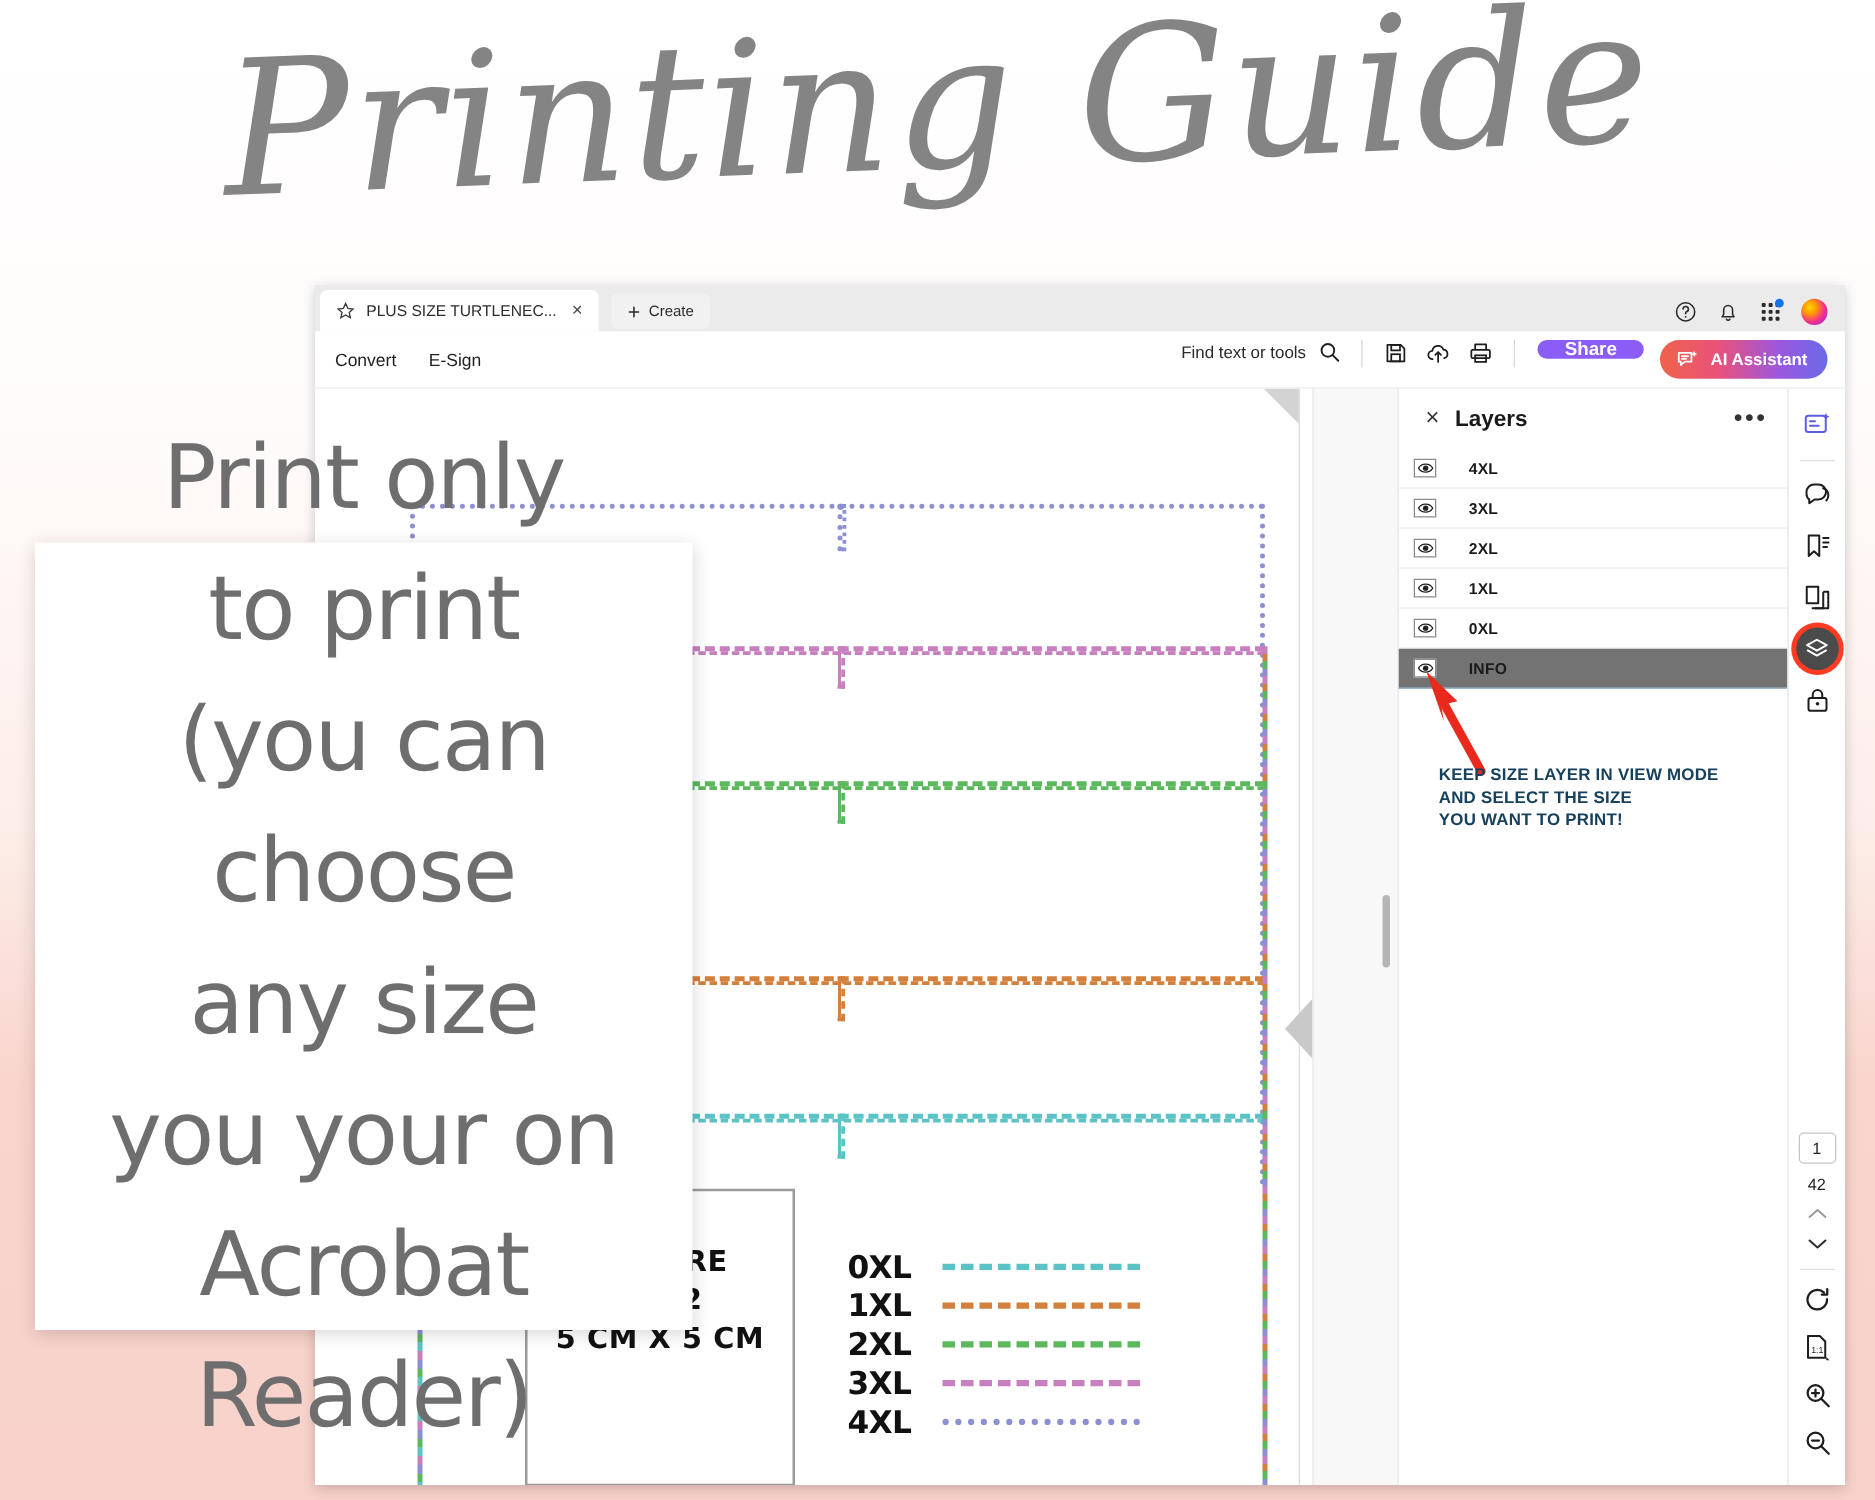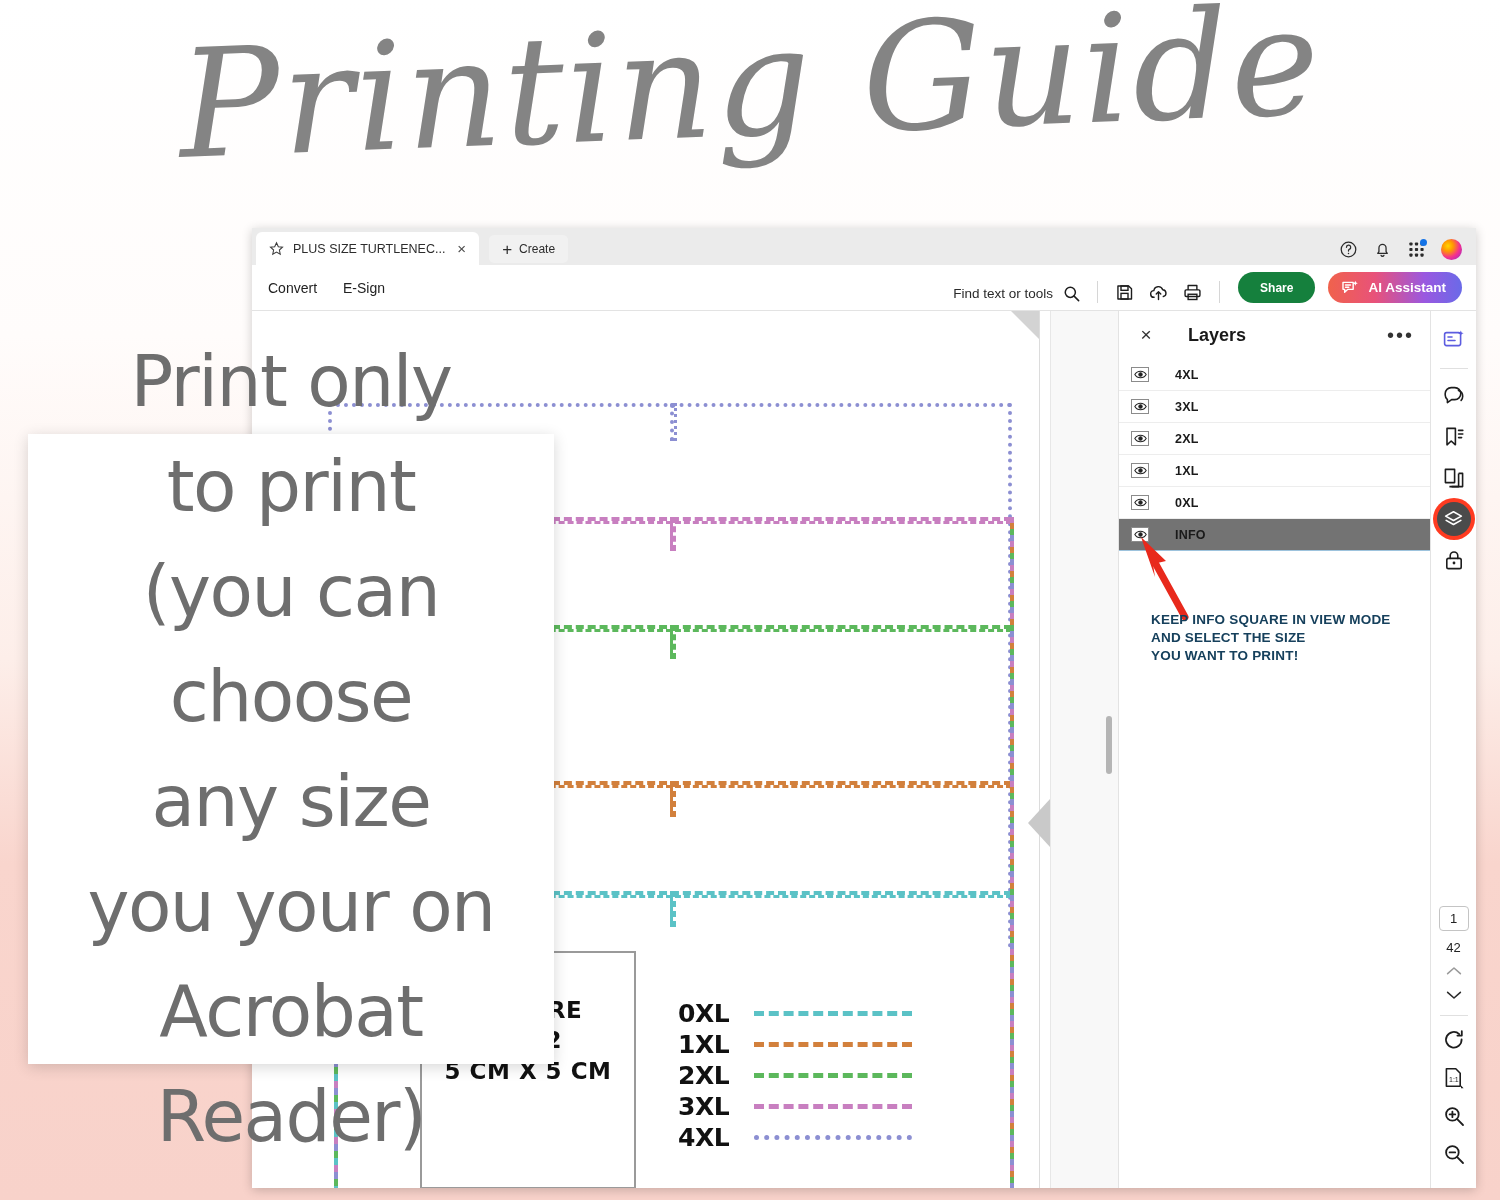--- a/index.html
+++ b/index.html
@@ -114,33 +114,33 @@
     border-bottom: 1px solid #e3e3e3;
     display: flex;
     align-items: center;
     padding: 0 14px 0 14px;
   }
   .tool-menu { display: flex; gap: 26px; padding-left: 2px; }
   .tool-menu-item { font-size: 14px; color: #222; cursor: pointer; }
   .toolbar-right {
     margin-left: auto;
     display: flex;
-    align-items: flex-end;
+    align-items: flex-start;
     gap: 13px;
   }
   .find-box { display: flex; align-items: center; gap: 9px; }
   .find-label { font-size: 13.5px; color: #2a2a2a; }
   .tb-sep { width: 1px; height: 22px; background: #d6d6d6; margin: 0 3px; }
   .tb-icon { width: 21px; height: 21px; display: block; cursor: pointer; }
   .share-btn {
-    background: #15803d; color: #fff;
+    background: #8b5cf6; color: #fff;
     border-radius: 17px;
-    height: 31px; padding: 0 22px;
+    height: 15px; padding: 0 22px;
     display: flex; align-items: center;
-    font-size: 12px; font-weight: bold;
+    font-size: 15px; font-weight: bold;
     cursor: pointer;
     margin-left: 2px;
   }
   .ai-btn {
     background: linear-gradient(90deg, #f0624c 0%, #e8527a 35%, #9a58e0 72%, #6a6ae8 100%);
     color: #fff;
     border-radius: 17px;
     height: 31px; padding: 0 16px 0 12px;
     display: flex; align-items: center; gap: 8px;
     font-size: 13.5px; font-weight: bold;
@@ -311,21 +311,21 @@
     align-items: center;
     height: 48px;
     padding: 0 16px;
   }
   .lh-close {
     font-size: 19px; color: #333; cursor: pointer;
     width: 22px; text-align: center; font-weight: 300;
   }
   .lh-title {
     font-size: 18px; font-weight: bold; color: #1a1a1a;
-    margin-left: 31px;
+    margin-left: 7px;
     text-align: right;
   }
   .lh-more {
     margin-left: auto; font-size: 20px; color: #333;
     letter-spacing: 2px; cursor: pointer; line-height: 0.6;
   }
   .layer-row {
     display: flex;
     align-items: center;
     height: 32px;
@@ -666,21 +666,21 @@
         </span>
         <span class="layer-name">INFO</span>
       </div>
 
       <svg class="red-arrow" width="70" height="92" viewBox="0 0 70 92">
         <path d="M52 84 L20 26" stroke="#e8291c" stroke-width="7" stroke-linecap="round" fill="none"></path>
         <path d="M8 4 L33 28 L20 31 L22 44 Z" fill="#e8291c"></path>
       </svg>
 
       <div class="annotation">
-        <div>KEEP INFO SQUARE IN VIEW MODE</div>
+        <div>KEEP SIZE LAYER IN VIEW MODE</div>
         <div>AND SELECT THE SIZE</div>
         <div>YOU WANT TO PRINT!</div>
       </div>
     </div>
 
     <div class="right-rail">
 
       <div class="rail-icon">
         <svg width="24" height="24" viewBox="0 0 24 24" fill="none" stroke="#5c5ce0" stroke-width="1.6">
           <rect x="2.6" y="4.6" width="16" height="13" rx="2"></rect>

